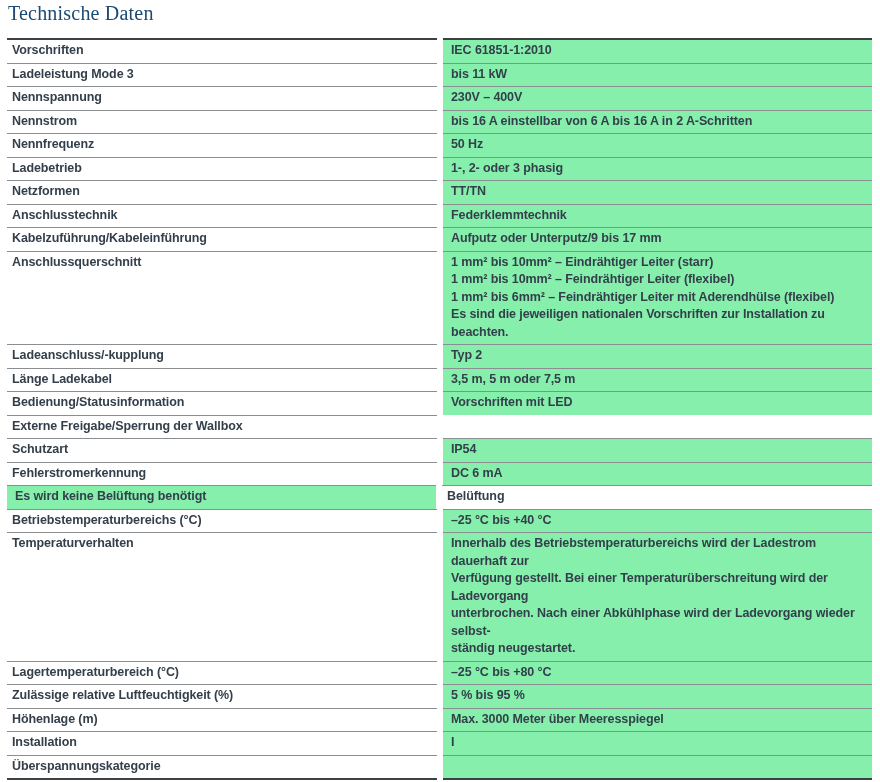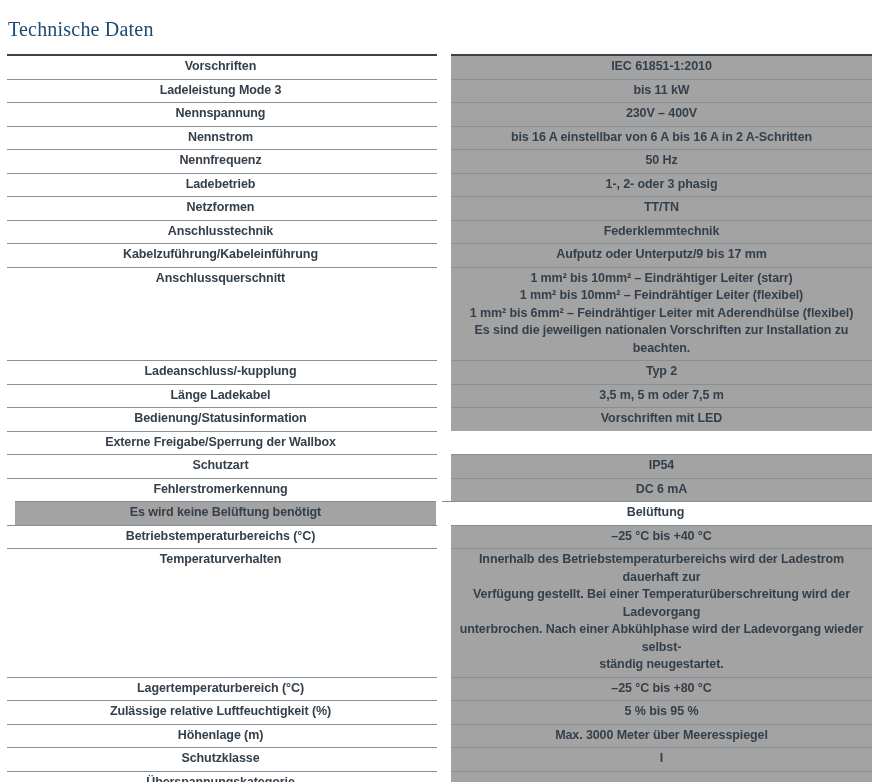--- a/index.html
+++ b/index.html
@@ -15,53 +15,51 @@
   }
   .page {
     width: 880px;
   }
   .title {
     font-family: "Liberation Serif", "DejaVu Serif", serif;
     font-size: 20px;
     font-weight: 400;
     color: #1c4a73;
     margin: 0;
-    padding: 18px 0 0 8px;
+    padding: 2px 0 0 8px;
     letter-spacing: 0.2px;
   }
   .spec-table {
     margin: 13px 8px 0 7px;
     width: 865px;
   }
   .row {
     display: flex;
     column-gap: 6px;
   }
   .cell {
     box-sizing: border-box;
     border-top: 1px solid #8a8e91;
     font-size: 12.5px;
     line-height: 17.5px;
     font-weight: 700;
     letter-spacing: -0.1px;
     color: #333f4a;
     padding: 2px 8px 3px 5px;
-    text-align: center;
   }
   .row:first-child .cell { border-top: 2px solid #3c4146; }
   .row:last-child  .cell { border-bottom: 2px solid #3c4146; }
   .cell.label {
     flex: 0 0 430px;
     background: #ffffff;
   }
   .cell.value {
     flex: 1 1 auto;
-    background: #a3a3a3;
+    background: #86efac;
     padding-left: 8px;
-    margin-left: 8px;
   }
 </style>
 </head>
 <body>
 
 <div class="page">
   <h1 class="title">Technische Daten</h1>
 
   <div class="spec-table" id="spec-table">
   <div class="row">
@@ -216,21 +214,21 @@
   </div>
 
   <div class="row">
     <div class="cell label">Höhenlage (m)</div>
     <div class="cell value">
           <div>Max. 3000 Meter über Meeresspiegel</div>
         </div>
   </div>
 
   <div class="row">
-    <div class="cell label">Schutzklasse</div>
+    <div class="cell label">Installation</div>
     <div class="cell value">
           <div>I</div>
         </div>
   </div>
 
   <div class="row">
     <div class="cell label">Überspannungskategorie</div>
     <div class="cell value"></div>
   </div>
 

